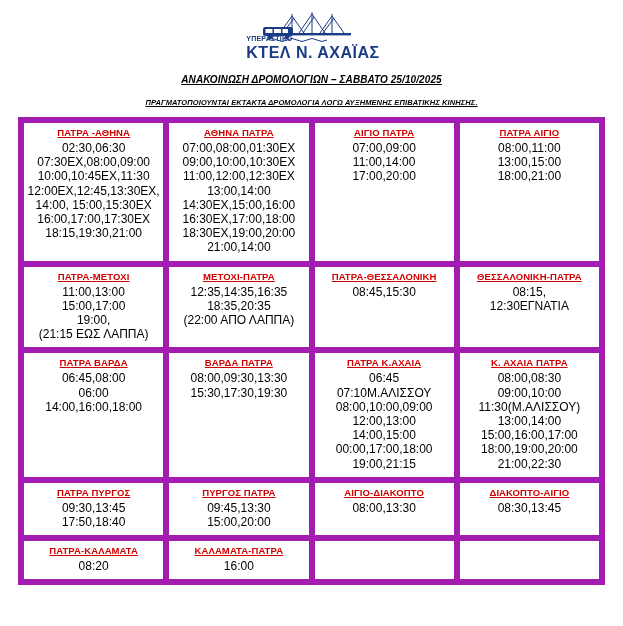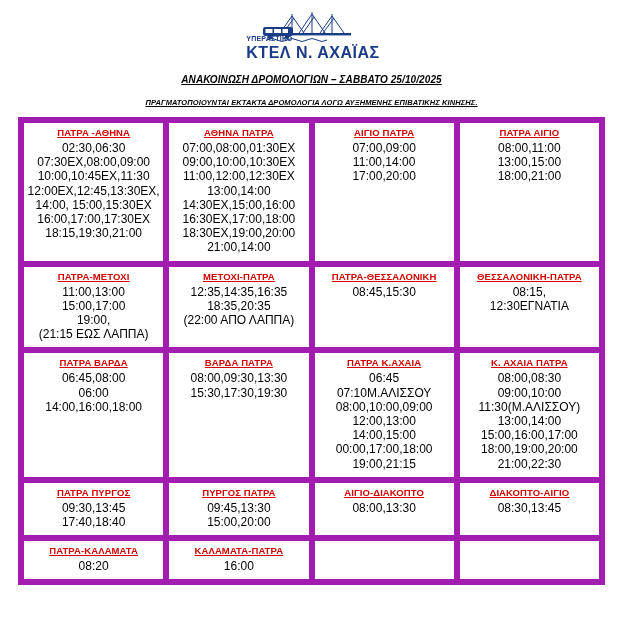--- a/index.html
+++ b/index.html
@@ -290,21 +290,21 @@
               <div>21:00,22:30</div>
             </div>
           </td>
         </tr>
 
         <tr>
           <td>
             <span class="route-head">ΠΑΤΡΑ ΠΥΡΓΟΣ</span>
             <div class="times">
               <div>09:30,13:45</div>
-              <div>17:40,18:40</div>
+              <div>17:50,18:40</div>
             </div>
           </td>
           <td>
             <span class="route-head">ΠΥΡΓΟΣ ΠΑΤΡΑ</span>
             <div class="times">
               <div>09:45,13:30</div>
               <div>15:00,20:00</div>
             </div>
           </td>
           <td>

